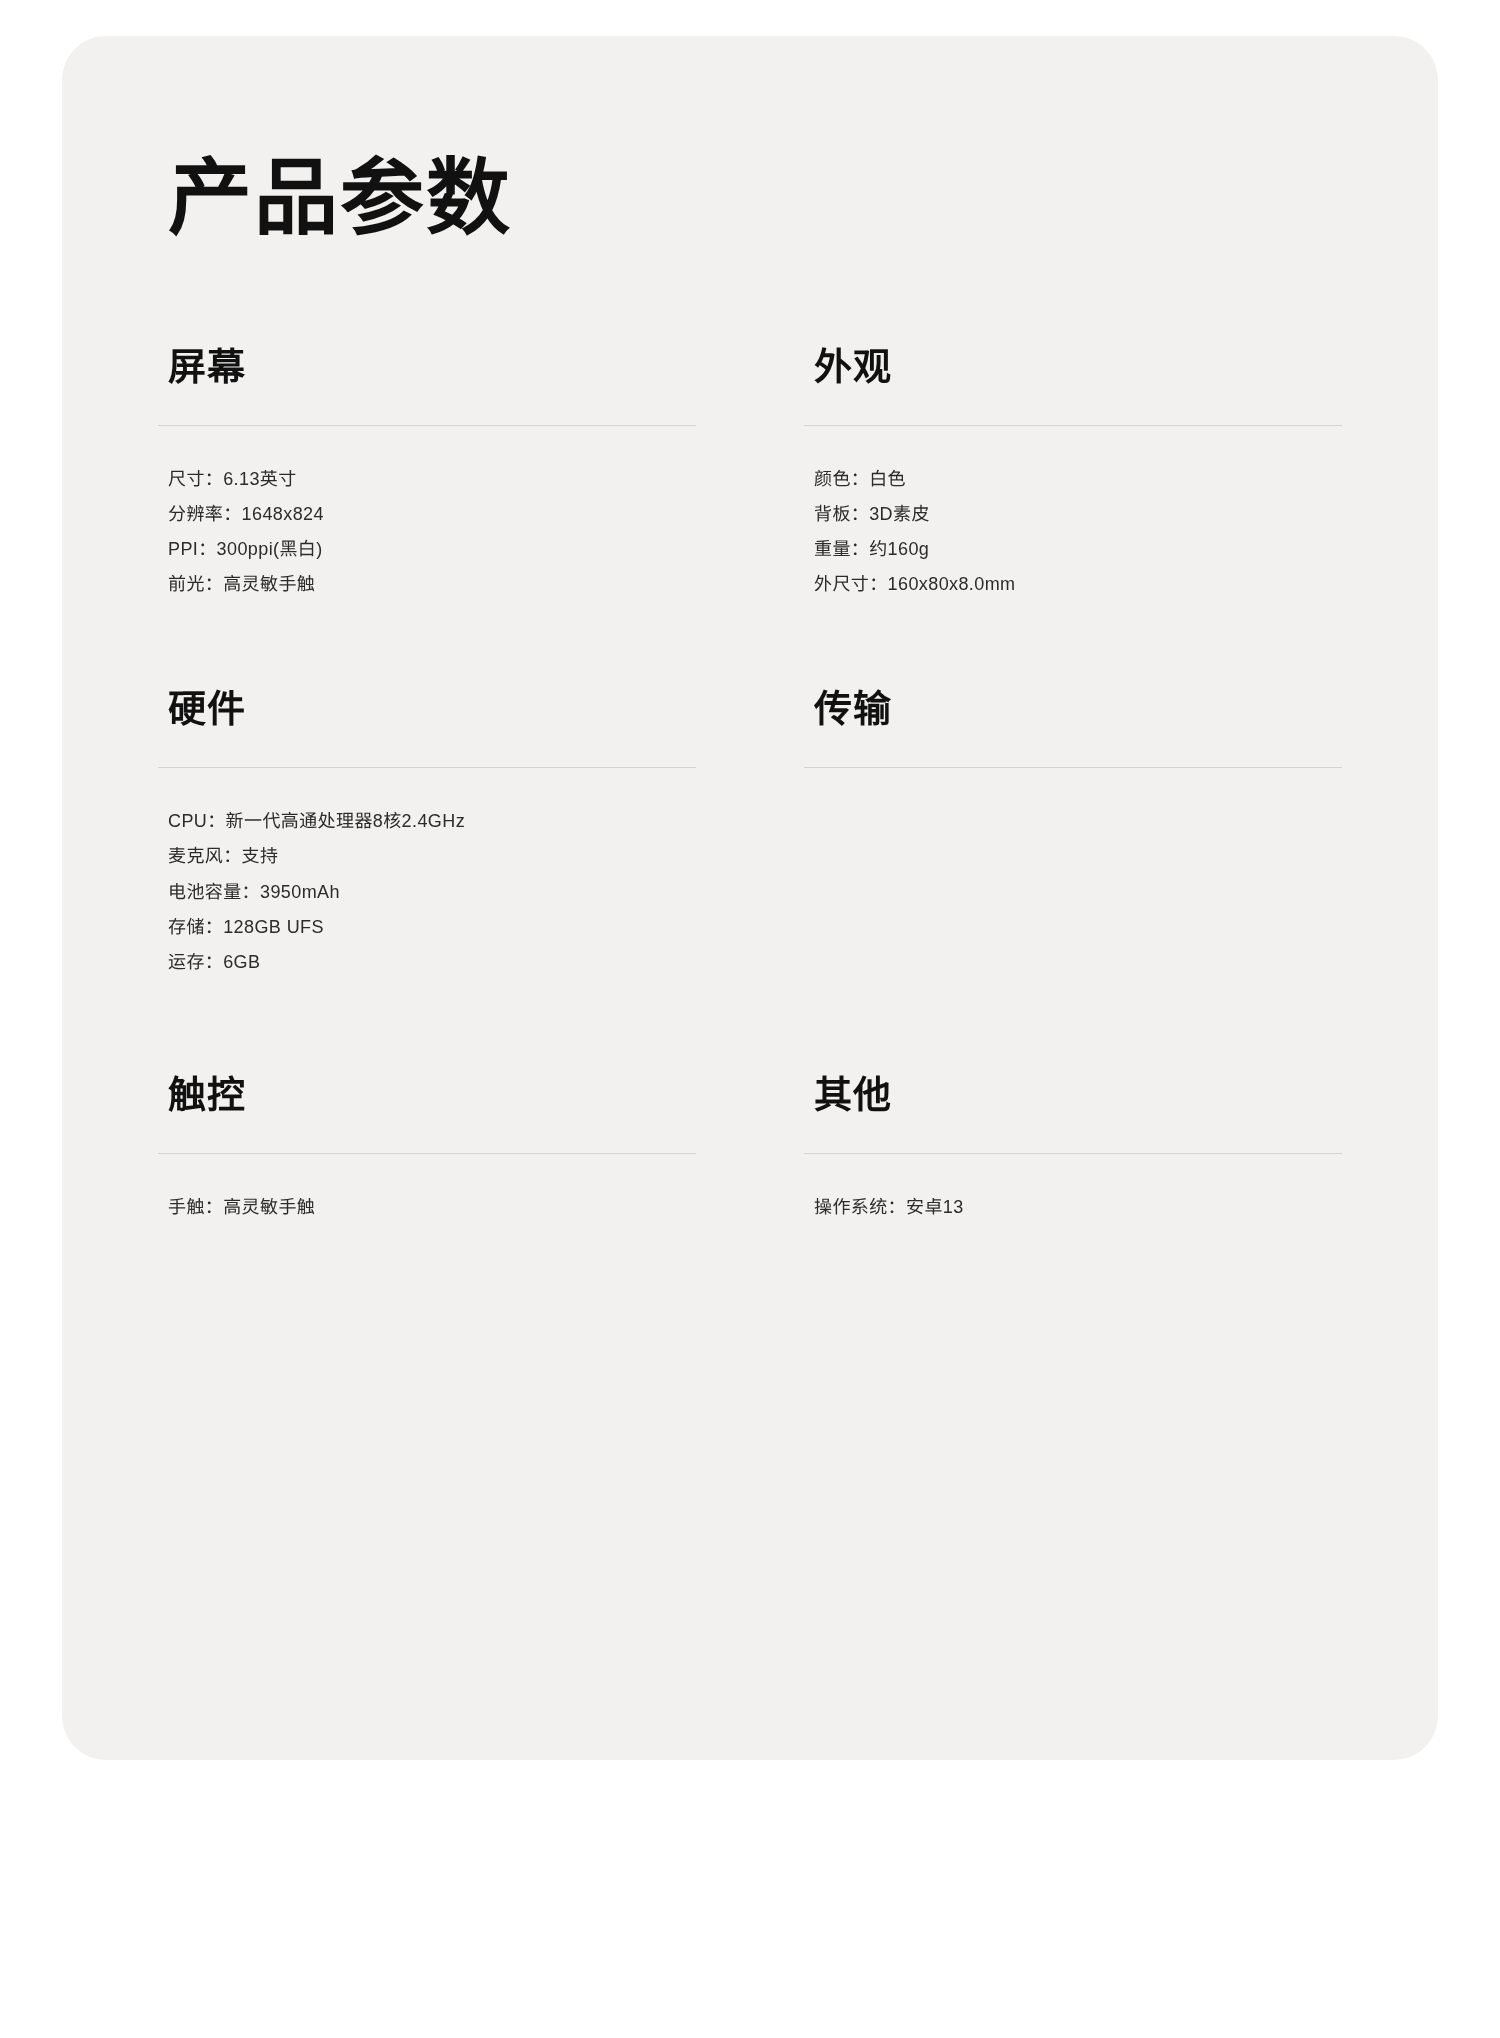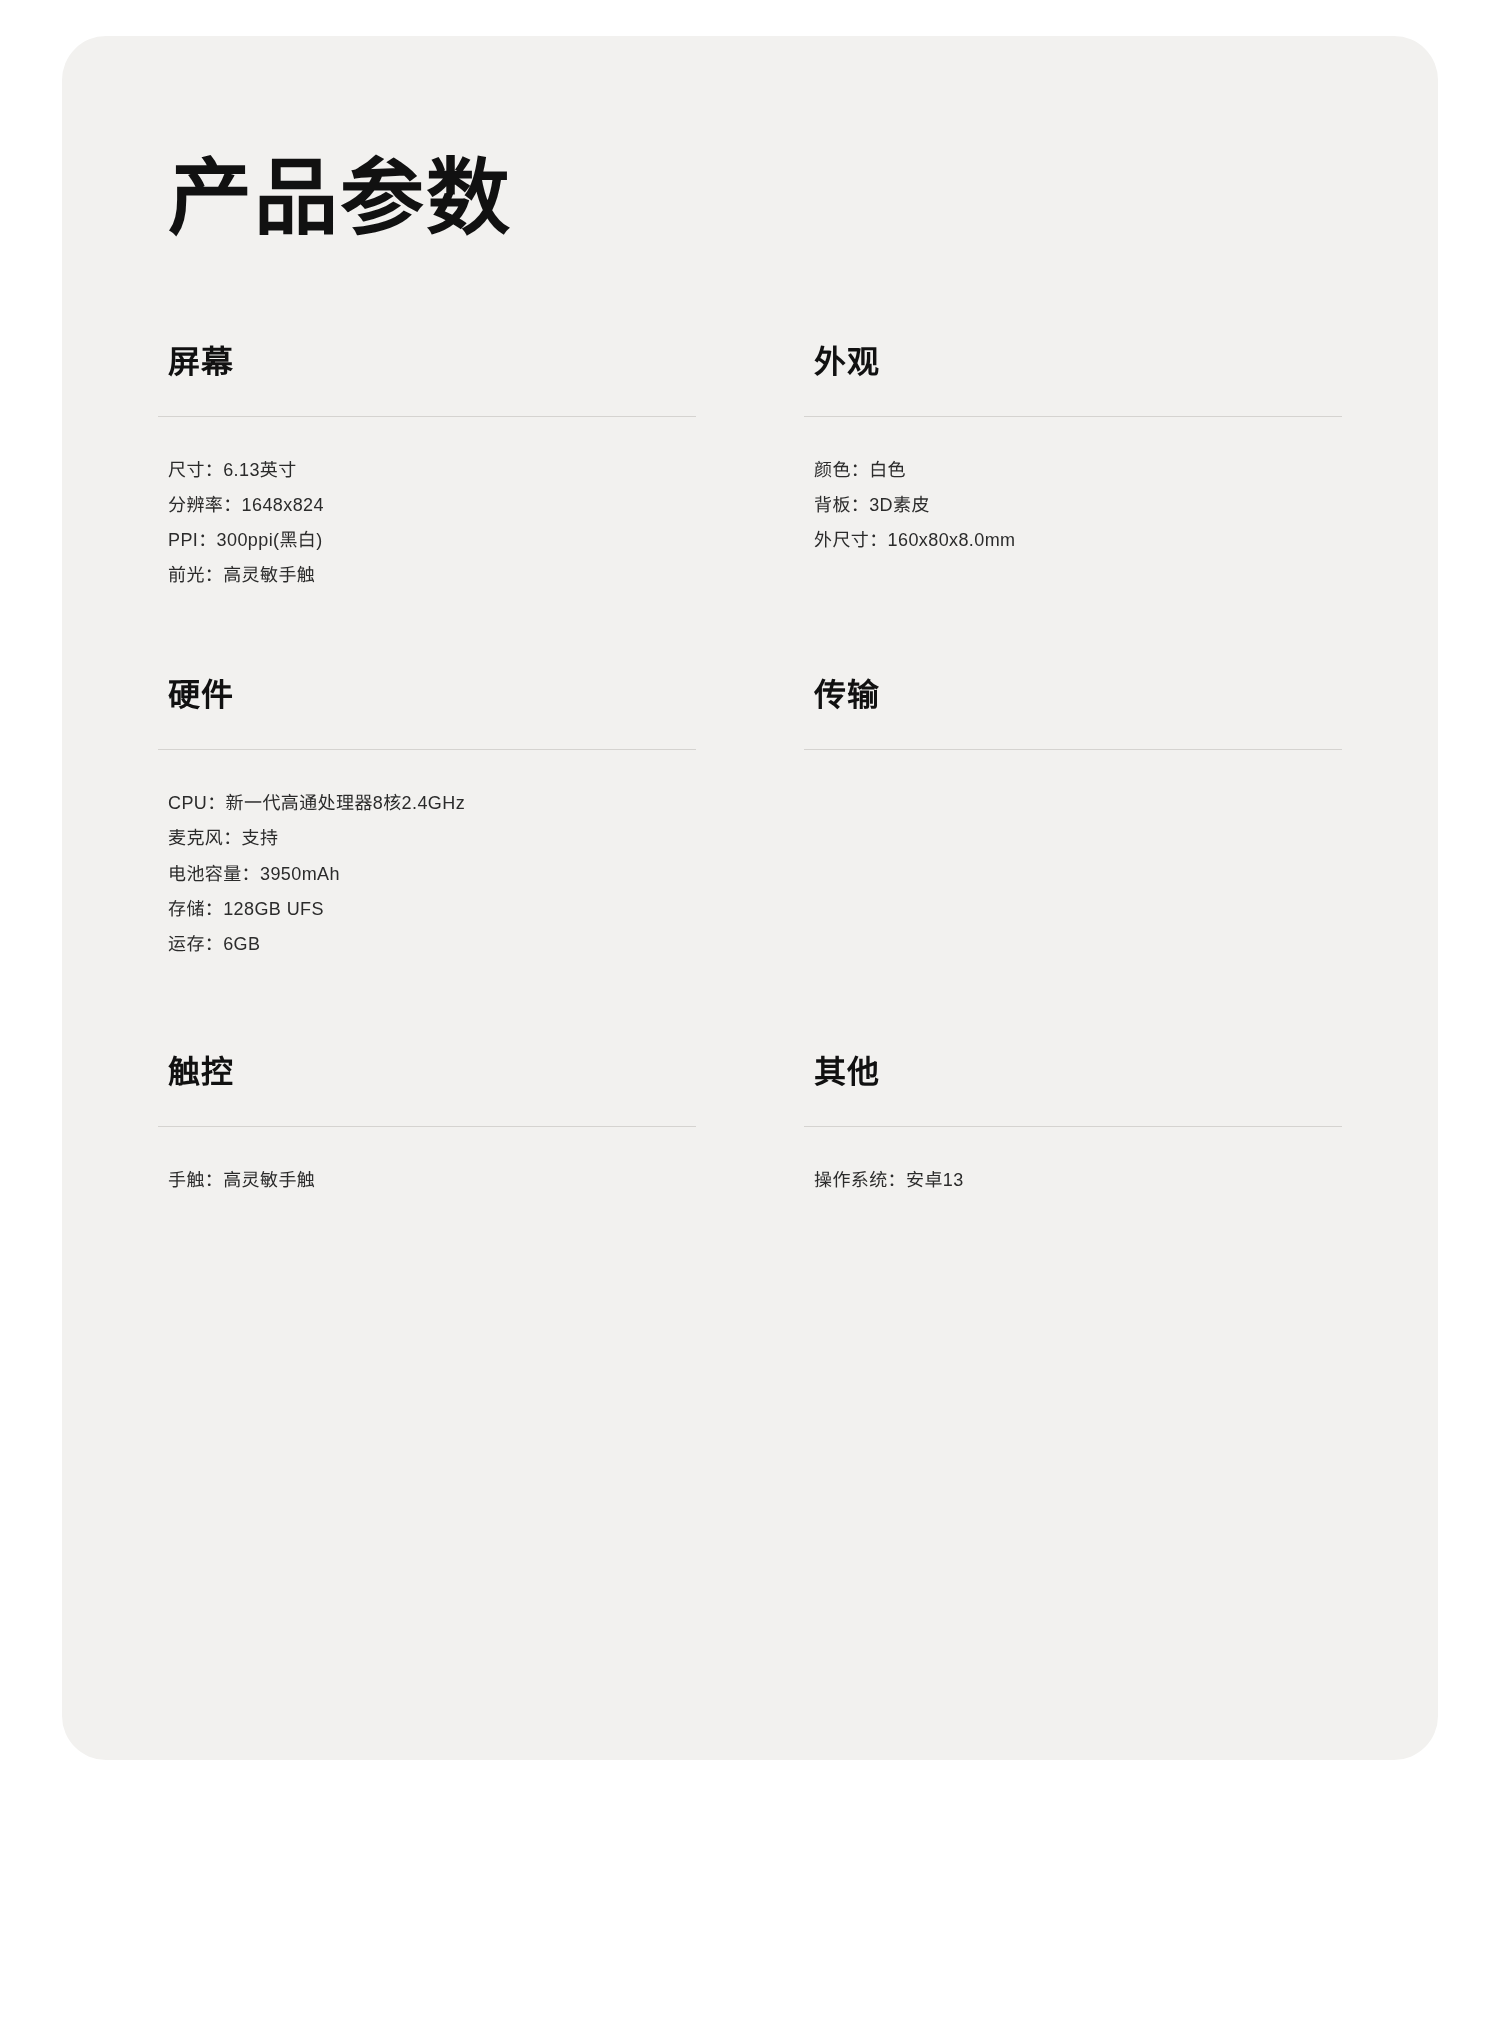--- a/index.html
+++ b/index.html
@@ -42,21 +42,21 @@
     display: grid;
     grid-template-columns: 1fr 1fr;
     column-gap: 108px;
     row-gap: 0;
   }
   .section {
     margin-bottom: 76px;
   }
   .section.row2 { margin-bottom: 84px; }
   .section-head {
-    font-size: 32px;
+    font-size: 38px;
     font-weight: 800;
     color: #111111;
     letter-spacing: 1px;
     margin: 0 0 34px 10px;
   }
   .divider {
     height: 1px;
     background: #d5d3d0;
     width: 100%;
     margin-bottom: 36px;
@@ -92,20 +92,21 @@
           <div class="item">前光：高灵敏手触</div>
         </div>
       </div>
 
       <div class="section">
         <div class="section-head">外观</div>
         <div class="divider"></div>
         <div class="items">
           <div class="item">颜色：白色</div>
           <div class="item">背板：3D素皮</div>
+          <div class="item">重量：约160g</div>
           <div class="item">外尺寸：160x80x8.0mm</div>
         </div>
       </div>
 
       <div class="section row2">
         <div class="section-head">硬件</div>
         <div class="divider"></div>
         <div class="items">
           <div class="item">CPU：新一代高通处理器8核2.4GHz</div>
           <div class="item">麦克风：支持</div>

